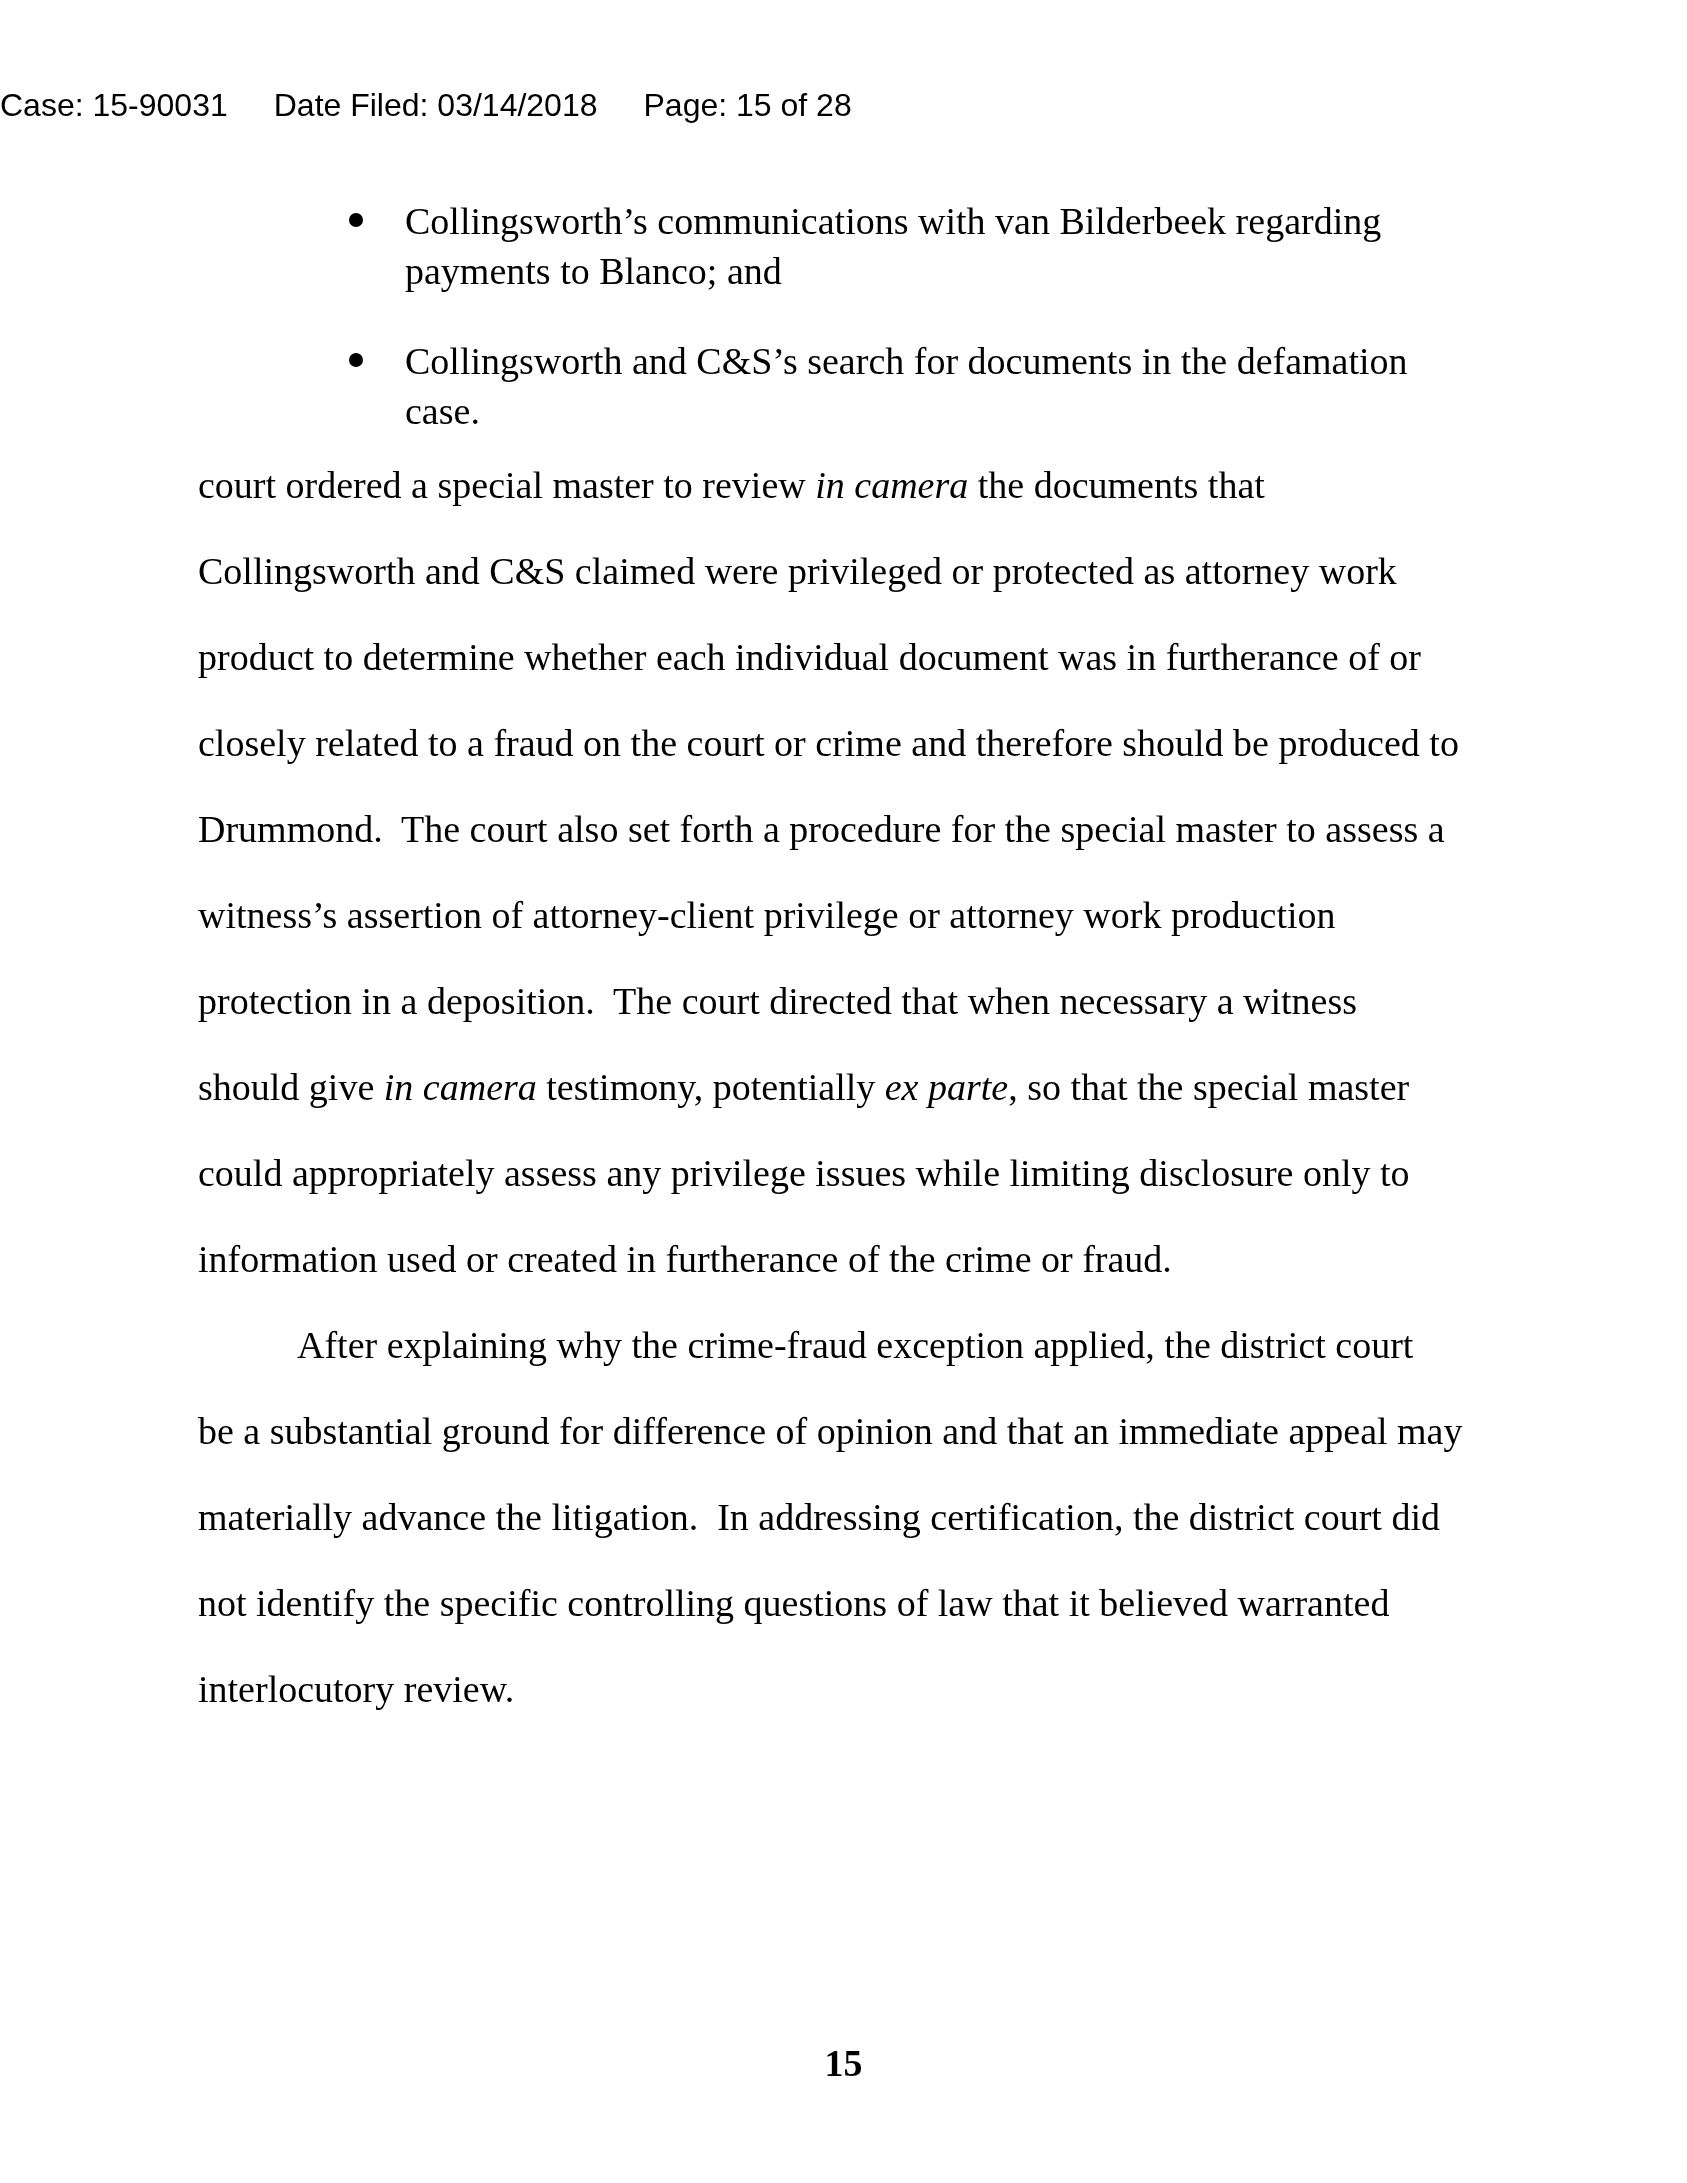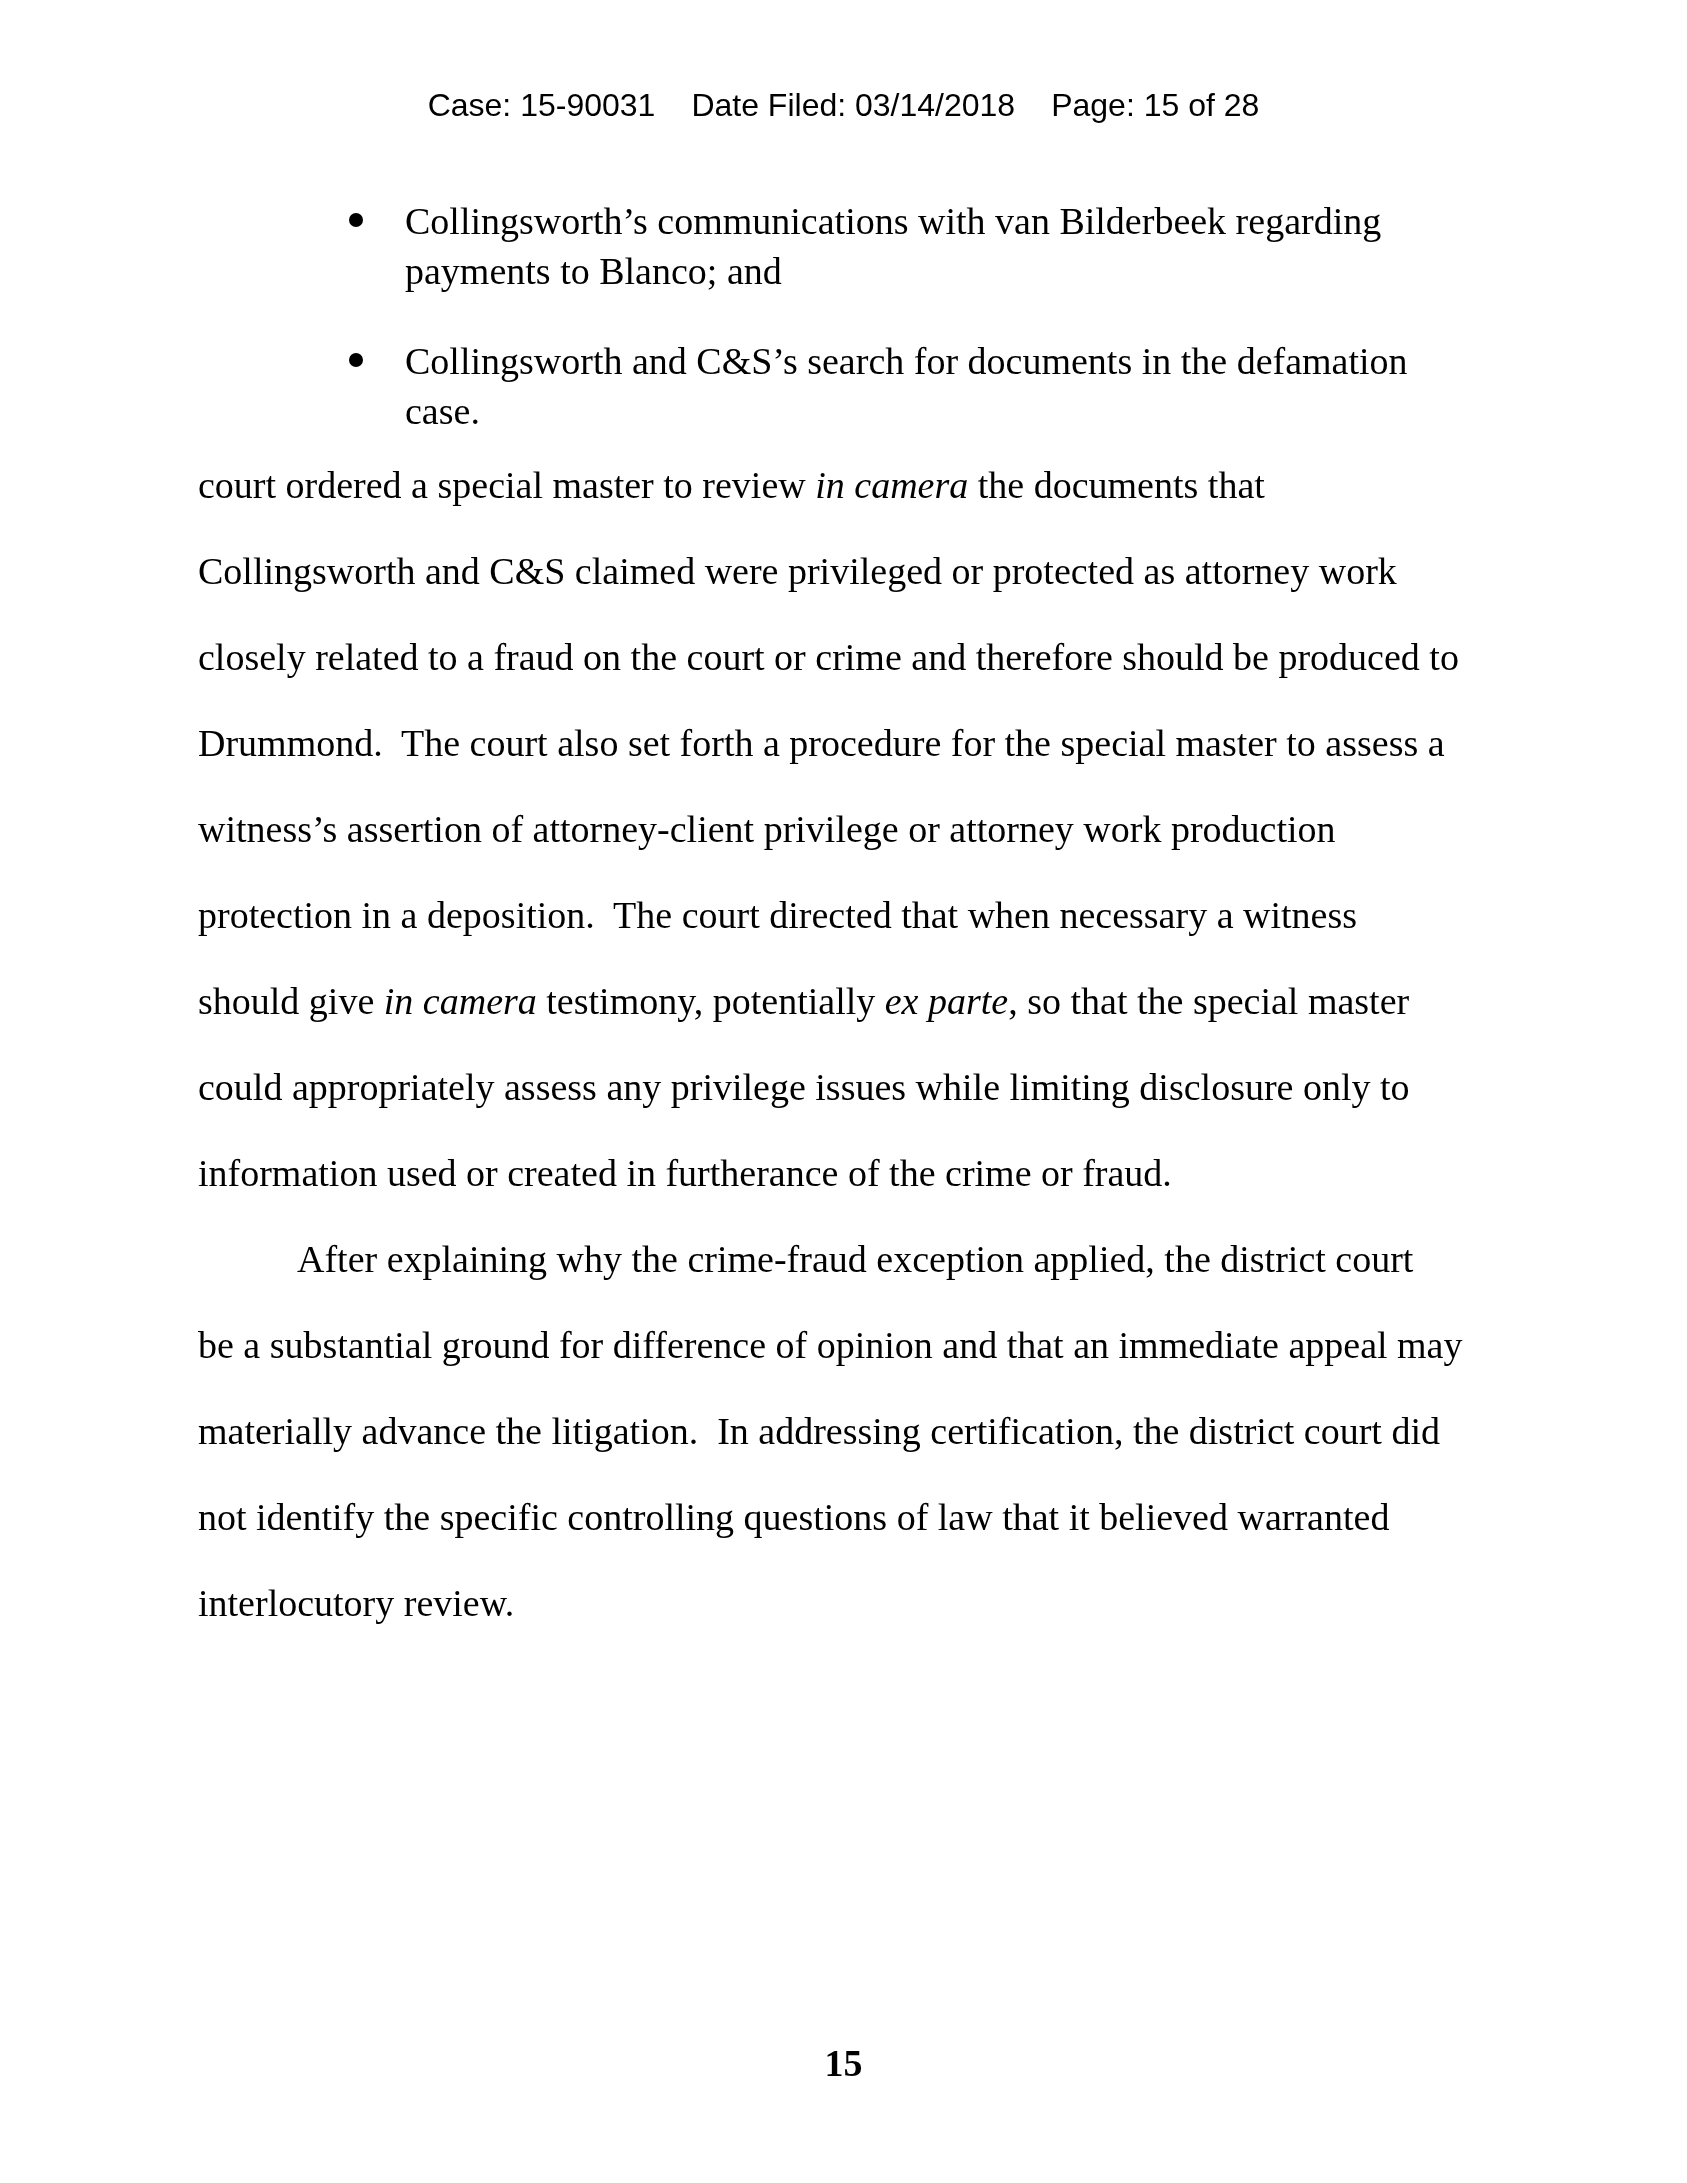--- a/index.html
+++ b/index.html
@@ -10,22 +10,22 @@
     background: #ffffff;
     color: #000000;
     overflow: hidden;
   }
   .ecf-header {
     position: absolute;
     top: 89px;
     left: 0;
     width: 100%;
     display: flex;
-    justify-content: center;
-    gap: 36px;
+    justify-content: flex-start;
+    gap: 46px;
     font-family: "Liberation Sans", sans-serif;
     font-size: 32px;
     line-height: 33px;
     white-space: pre;
   }
   .bullet-list {
     position: absolute;
     left: 198px;
     top: 196px;
     width: 1290px;
@@ -92,20 +92,21 @@
         <span class="dot"></span>
         <div class="line">Collingsworth and C&amp;S’s search for documents in the defamation</div>
         <div class="line">case.</div>
       </div>
     </div>
 
   <div class="body-text" id="body-text">
       <div class="paragraph">
         <div class="line"><span>court ordered a special master to review </span><span class="italic">in camera</span><span> the documents that</span></div>
         <div class="line"><span>Collingsworth and C&amp;S claimed were privileged or protected as attorney work</span></div>
+        <div class="line"><span>product to determine whether each individual document was in furtherance of or</span></div>
         <div class="line"><span>closely related to a fraud on the court or crime and therefore should be produced to</span></div>
         <div class="line"><span>Drummond.  The court also set forth a procedure for the special master to assess a</span></div>
         <div class="line"><span>witness’s assertion of attorney-client privilege or attorney work production</span></div>
         <div class="line"><span>protection in a deposition.  The court directed that when necessary a witness</span></div>
         <div class="line"><span>should give </span><span class="italic">in camera</span><span> testimony, potentially </span><span class="italic">ex parte</span><span>, so that the special master</span></div>
         <div class="line"><span>could appropriately assess any privilege issues while limiting disclosure only to</span></div>
         <div class="line"><span>information used or created in furtherance of the crime or fraud.</span></div>
       </div>
       <div class="paragraph">
         <div class="line indent"><span>After explaining why the crime-fraud exception applied, the district court</span></div>

